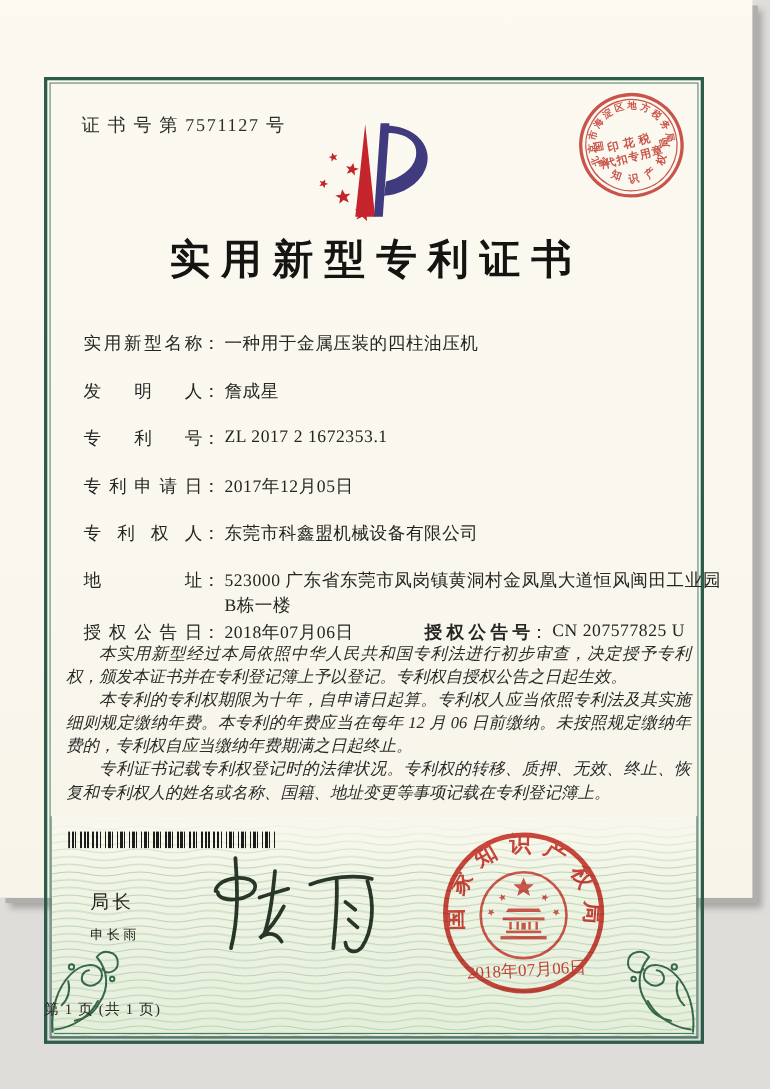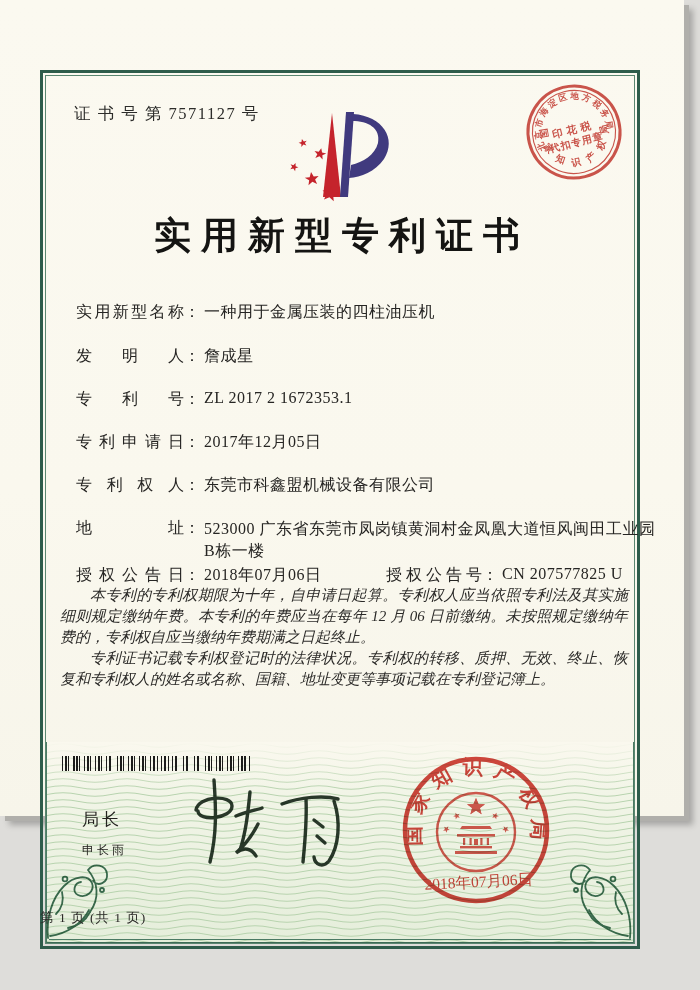--- a/index.html
+++ b/index.html
@@ -26,21 +26,21 @@
     position:absolute;left:74px;top:103px;
     font-size:16.5px;color:#2c2c2a;letter-spacing:1.5px;white-space:nowrap;
   }
   .title{
     position:absolute;left:40px;width:594px;top:211px;text-align:center;
     font-size:37px;font-weight:700;color:#141412;letter-spacing:10px;text-indent:10px;
     white-space:nowrap;
   }
   .row{position:absolute;left:76px;font-size:16px;color:#262523;white-space:nowrap;}
   .lbl{display:inline-block;width:108px;text-align:justify;text-align-last:justify;vertical-align:top;}
-  .lbl2{display:inline-block;width:96px;text-align:justify;text-align-last:justify;vertical-align:top;}
+  .lbl2{display:inline-block;width:96px;text-align:justify;text-align-last:justify;vertical-align:top;font-weight:bold;}
   .colon{vertical-align:top;}
   .val{margin-left:4px;vertical-align:top;letter-spacing:.5px;}
   .row-addr{white-space:normal;}
   .row-addr .val{display:inline-block;width:452px;line-height:22px;}
   .paras{
     position:absolute;left:60px;top:585px;width:568px;
     font-size:15px;line-height:21px;color:#2b2a28;font-style:italic;
   }
   .paras p{margin:0;text-indent:2em;text-align:justify;}
   .barcode{
@@ -184,20 +184,21 @@
     <span class="lbl">地址</span><span class="colon">：</span><span class="val">523000 广东省东莞市凤岗镇黄洞村金凤凰大道恒风闽田工业园B栋一楼</span>
   </div>
   <div class="row" style="top:565px">
     <span class="lbl">授权公告日</span><span class="colon">：</span><span class="val">2018年07月06日</span>
   </div>
   <div class="row" style="top:565px;left:386px">
     <span class="lbl2">授权公告号</span><span class="colon">：</span><span class="val">CN 207577825 U</span>
   </div>
 
   <div class="paras">
+    <p>本实用新型经过本局依照中华人民共和国专利法进行初步审查，决定授予专利权，颁发本证书并在专利登记簿上予以登记。专利权自授权公告之日起生效。</p>
     <p>本专利的专利权期限为十年，自申请日起算。专利权人应当依照专利法及其实施细则规定缴纳年费。本专利的年费应当在每年 12 月 06 日前缴纳。未按照规定缴纳年费的，专利权自应当缴纳年费期满之日起终止。</p>
     <p>专利证书记载专利权登记时的法律状况。专利权的转移、质押、无效、终止、恢复和专利权人的姓名或名称、国籍、地址变更等事项记载在专利登记簿上。</p>
   </div>
 
   <div class="barcode"></div>
 
   <div class="director-title">局长</div>
   <div class="director-name">申长雨</div>
 
   <svg class="sig" width="162" height="98" viewBox="0 0 162 98">

